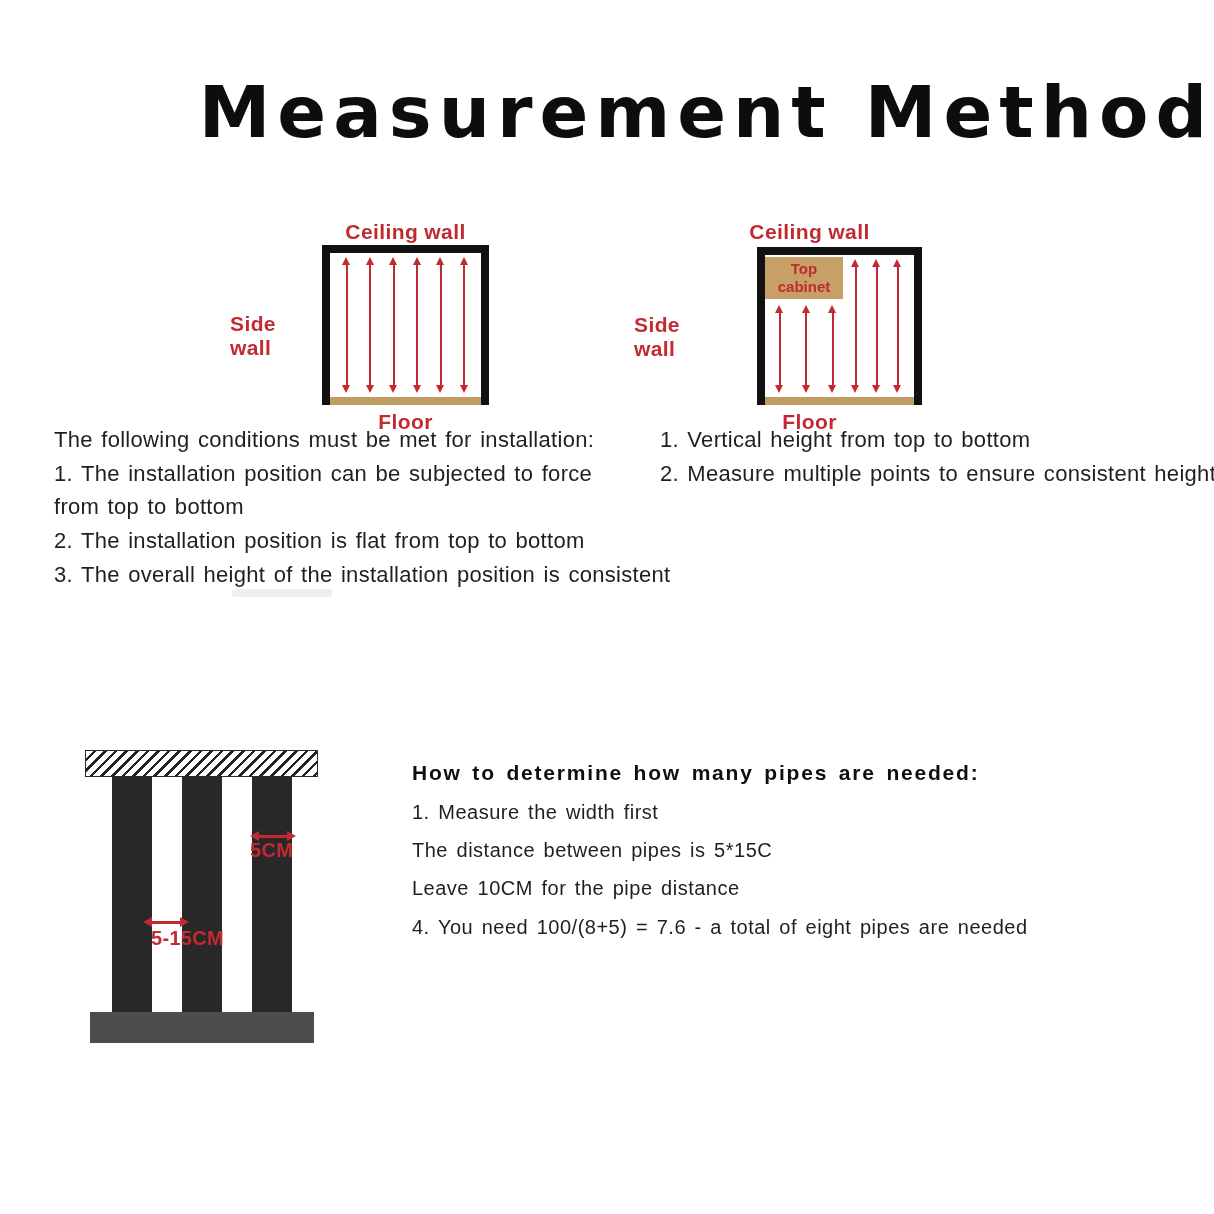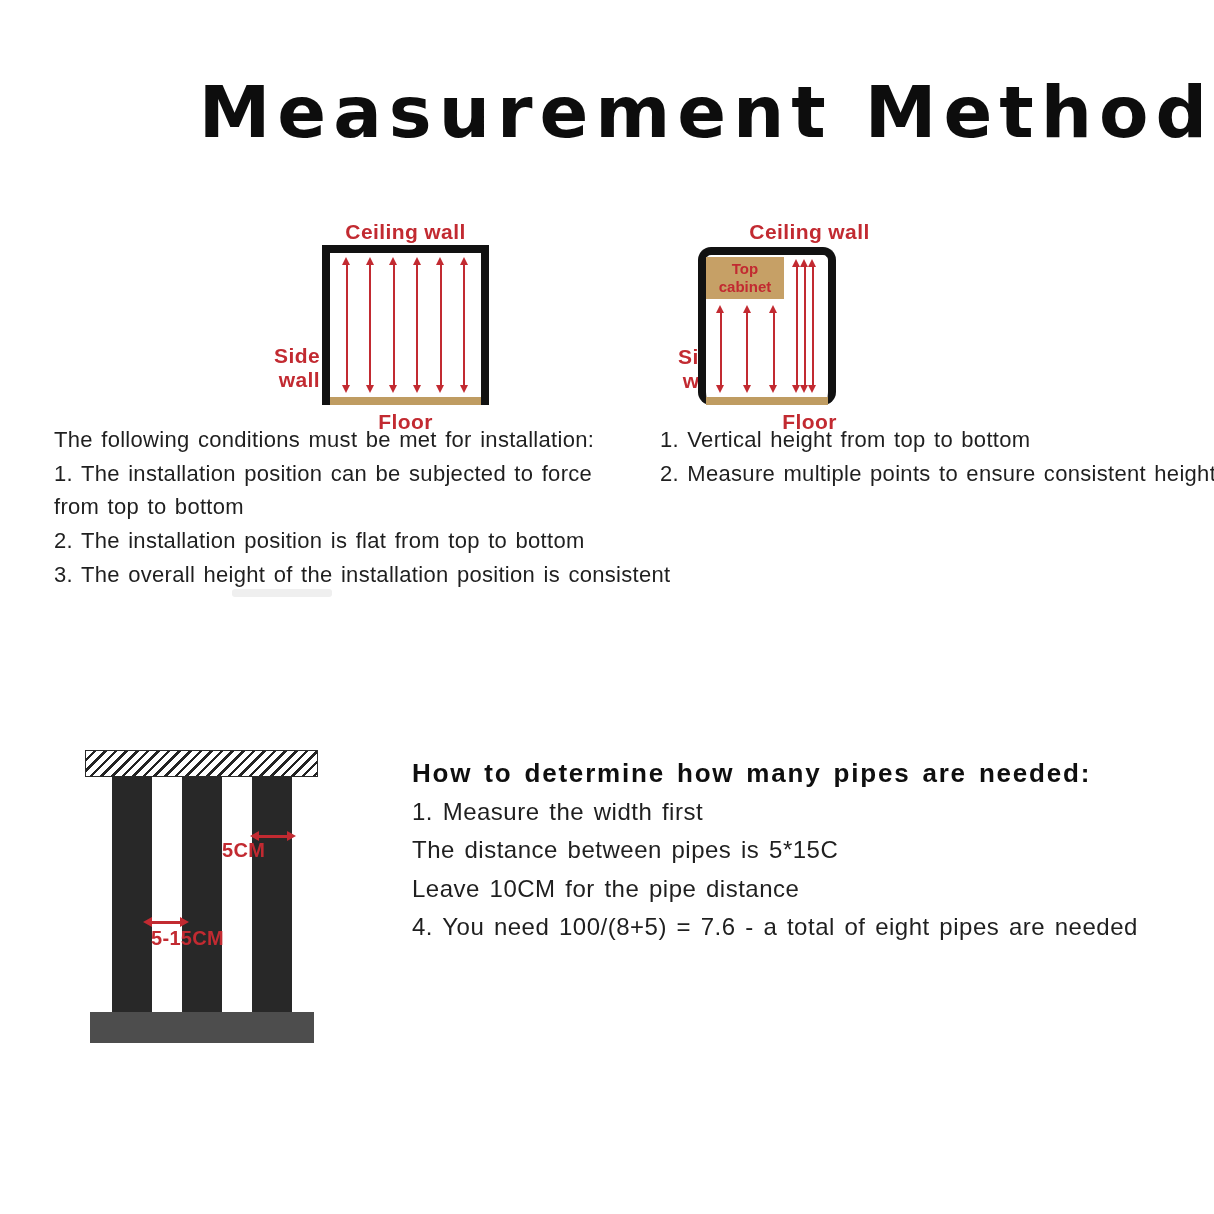--- a/index.html
+++ b/index.html
@@ -23,21 +23,21 @@
     left:0;top:70px;width:1214px;text-align:right;
     font-family:"DejaVu Sans", sans-serif;
     font-size:72px;font-weight:bold;letter-spacing:7px;color:#0d0d0d;
   }
 
   
   .dlabel{
     font-size:21px;font-weight:bold;color:var(--red);letter-spacing:0.4px;
   }
   .center{text-align:center;}
-  .right{text-align:right;margin-top:32px;}
+  .right{text-align:left;}
 
   
   .wallbox{
     border-top:8px solid var(--wall);
     border-left:8px solid var(--wall);
     border-right:8px solid var(--wall);
     background:#fff;box-sizing:border-box;
   }
   .floor-strip{
     position:absolute;left:0;right:0;bottom:0;height:8px;background:var(--floor-tan);
@@ -87,25 +87,25 @@
     left:85px;top:777px;width:233px;height:235px;display:flex;
     justify-content:space-between;padding:0 26px 0 27px;box-sizing:border-box;
   }
   .pipe{width:40px;height:100%;background:var(--pipe);}
   .base{left:90px;top:1012px;width:224px;height:31px;background:var(--base);}
   .measure-label{font-size:20px;font-weight:bold;color:var(--red);letter-spacing:0.3px;}
 
   
   .instructions{left:412px;top:753px;}
   .instructions .heading{
-    font-size:26px;font-weight:bold;letter-spacing:1.8px;word-spacing:3px;
+    font-size:21px;font-weight:bold;letter-spacing:1.8px;word-spacing:3px;
     color:#0f0f0f;height:40px;display:flex;align-items:center;white-space:nowrap;
   }
   .instructions .line{
-    font-size:24px;letter-spacing:0.5px;word-spacing:2.5px;height:38.3px;
+    font-size:20px;letter-spacing:0.5px;word-spacing:2.5px;height:38.3px;
     display:flex;align-items:center;white-space:nowrap;color:var(--ink);
   }
 
   .smudge{left:232px;top:589px;width:100px;height:8px;background:#efefef;border-radius:3px;}
 </style>
 </head>
 <body>
 
 <div class="abs title">Measurement Method</div>
 
@@ -143,21 +143,21 @@
         <i class="line"></i>
         <i class="head-down"></i>
       </div>
     </div>
   <div class="floor-strip"></div>
 </div>
 <div class="abs dlabel center" style="left:322px;top:410px;width:167px;">Floor</div>
 
 <div class="abs dlabel center" style="left:727px;top:220px;width:165px;">Ceiling wall</div>
 <div class="abs dlabel right" style="left:634px;top:313px;width:90px;">Side wall</div>
-<div class="abs wallbox" style="left:698px;top:247px;width:138px;height:158px;border-radius:13px;">
+<div class="abs wallbox" style="left:757px;top:247px;width:165px;height:158px;">
   <div class="cabinet">Top cabinet</div>
   <div class="arrows-row" id="right-short-arrows" style="left:10px;width:62px;top:50px;bottom:12px;">
       <div class="varrow">
         <i class="head-up"></i>
         <i class="line"></i>
         <i class="head-down"></i>
       </div>
       <div class="varrow">
         <i class="head-up"></i>
         <i class="line"></i>
@@ -210,21 +210,21 @@
     <div class="pipe"></div>
     <div class="pipe"></div>
   </div>
 <div class="abs base"></div>
 
 <div class="abs harrow" style="left:250px;top:831px;width:46px;" id="harrow-5cm">
     <i class="head-left"></i>
     <i class="line"></i>
     <i class="head-right"></i>
   </div>
-<div class="abs measure-label" style="left:222px;top:839px;">5CM</div>
+<div class="abs measure-label" style="left:222px;top:839px;padding-left:28px;">5CM</div>
 
 <div class="abs harrow" style="left:143px;top:906px;width:46px;" id="harrow-gap">
     <i class="head-left"></i>
     <i class="line"></i>
     <i class="head-right"></i>
   </div>
 <div class="abs measure-label" style="left:151px;top:927px;">5-15CM</div>
 
 <div class="abs instructions">
   <div class="heading">How to determine how many pipes are needed:</div>

